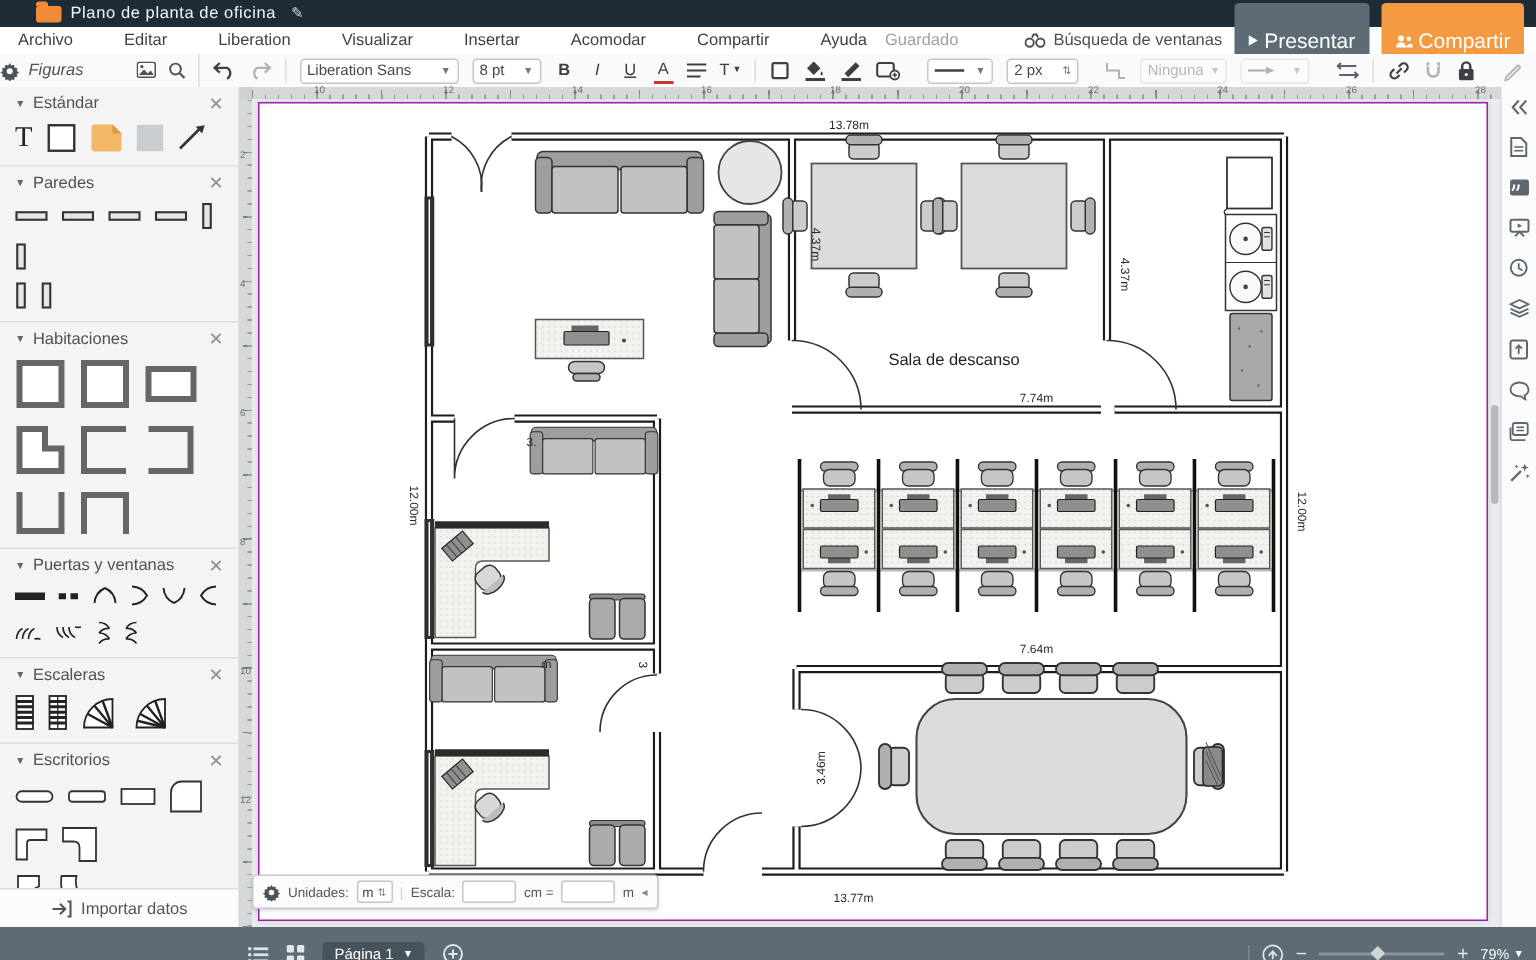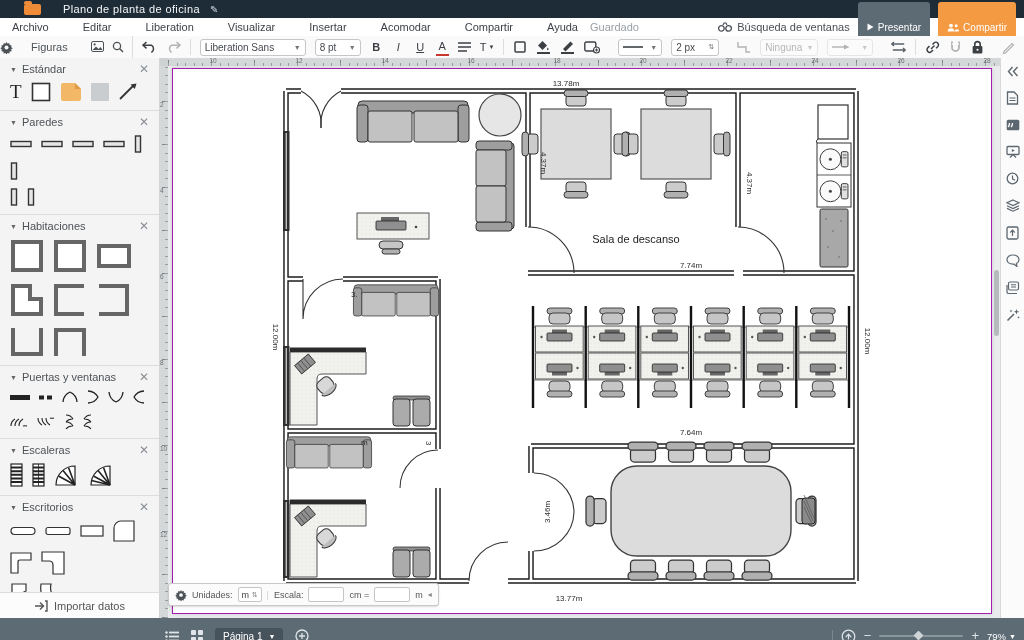--- a/index.html
+++ b/index.html
@@ -1,36 +1,36 @@
 <!DOCTYPE html>
 <html><head>
 <meta charset="utf-8">
 <style>
   html,body{margin:0;padding:0;background:#e9ebec;font-family:"Liberation Sans",sans-serif;}
   .app{position:relative;width:1024px;height:640px;overflow:hidden;background:#e9ebec;font-size:11px;color:#3e4247;}
   
   .titlebar{position:absolute;left:0;top:0;width:1024px;height:18px;background:#1e2c38;display:flex;align-items:center;}
   .folder-ic{width:17px;height:11px;background:#f08c38;border-radius:2px;margin-left:24px;position:relative;}
   .folder-ic:before{content:"";position:absolute;left:0;top:-3px;width:8px;height:3px;background:#f08c38;border-radius:2px 2px 0 0;}
-  .tb-title{color:#f4f6f7;font-size:11px;margin-left:22px;letter-spacing:.4px;}
+  .tb-title{color:#f4f6f7;font-size:11px;margin-left:6px;letter-spacing:.4px;}
   .pencil-ic{margin-left:10px;color:#cfd6da;font-size:10px;transform:rotate(0deg);}
   
   .menubar{position:absolute;left:0;top:18px;width:1024px;height:18px;background:#fff;border-bottom:1px solid #e4e4e4;display:flex;align-items:center;}
   .menu-item{margin-left:34px;color:#3e4247;cursor:default;}
   .menu-item:first-child{margin-left:12px;}
   .saved{margin-left:12px;color:#9aa0a5;}
   .mb-right{margin-left:auto;display:flex;align-items:center;margin-right:8px;gap:8px;}
   .feat-search{display:flex;align-items:center;gap:5px;color:#4a4f54;}
-  .btn{height:15px;display:flex;align-items:center;gap:4px;padding:18px 9px;border-radius:3px;color:#fff;font-size:10px;}
+  .btn{height:15px;display:flex;align-items:center;gap:4px;padding:18px 9px;border-radius:3px;color:#fff;font-size:14px;}
   .btn-present{background:#5d6b75;}
   .btn-share{background:#f49a42;}
   
   .toolbar{position:absolute;left:0;top:36px;width:1024px;height:22px;background:#fafafa;border-bottom:1px solid #d2d2d2;display:flex;align-items:center;}
   .panel-head{width:160px;height:22px;display:flex;align-items:center;border-right:1px solid #ddd;box-sizing:border-box;}
-  .panel-head .lbl{margin-left:18px;color:#4d5257;}
+  .panel-head .lbl{margin-left:6px;color:#4d5257;font-style:italic;}
   .ph-icons{margin-left:auto;display:flex;gap:8px;margin-right:8px;}
   .tb-group{display:flex;align-items:center;gap:9px;padding:0 9px;height:100%;}
   .tb-sep{width:1px;height:16px;background:#ddd;}
   .tb-btn{display:flex;align-items:center;justify-content:center;min-width:13px;height:16px;color:#3c4045;cursor:default;}
   .sel{background:#fff;border:1px solid #c6c6c6;border-radius:3px;height:15px;display:flex;align-items:center;padding:0 4px;font-size:10px;color:#45494e;gap:4px;}
   .sel .car{font-size:7px;color:#777;}
   .font-sel{width:96px;}
   .size-sel{width:36px;}
   .b{font-weight:bold;} .i{font-style:italic;} .u{text-decoration:underline;}
   .a-col{border-bottom:2px solid #c9372c;line-height:11px;}

